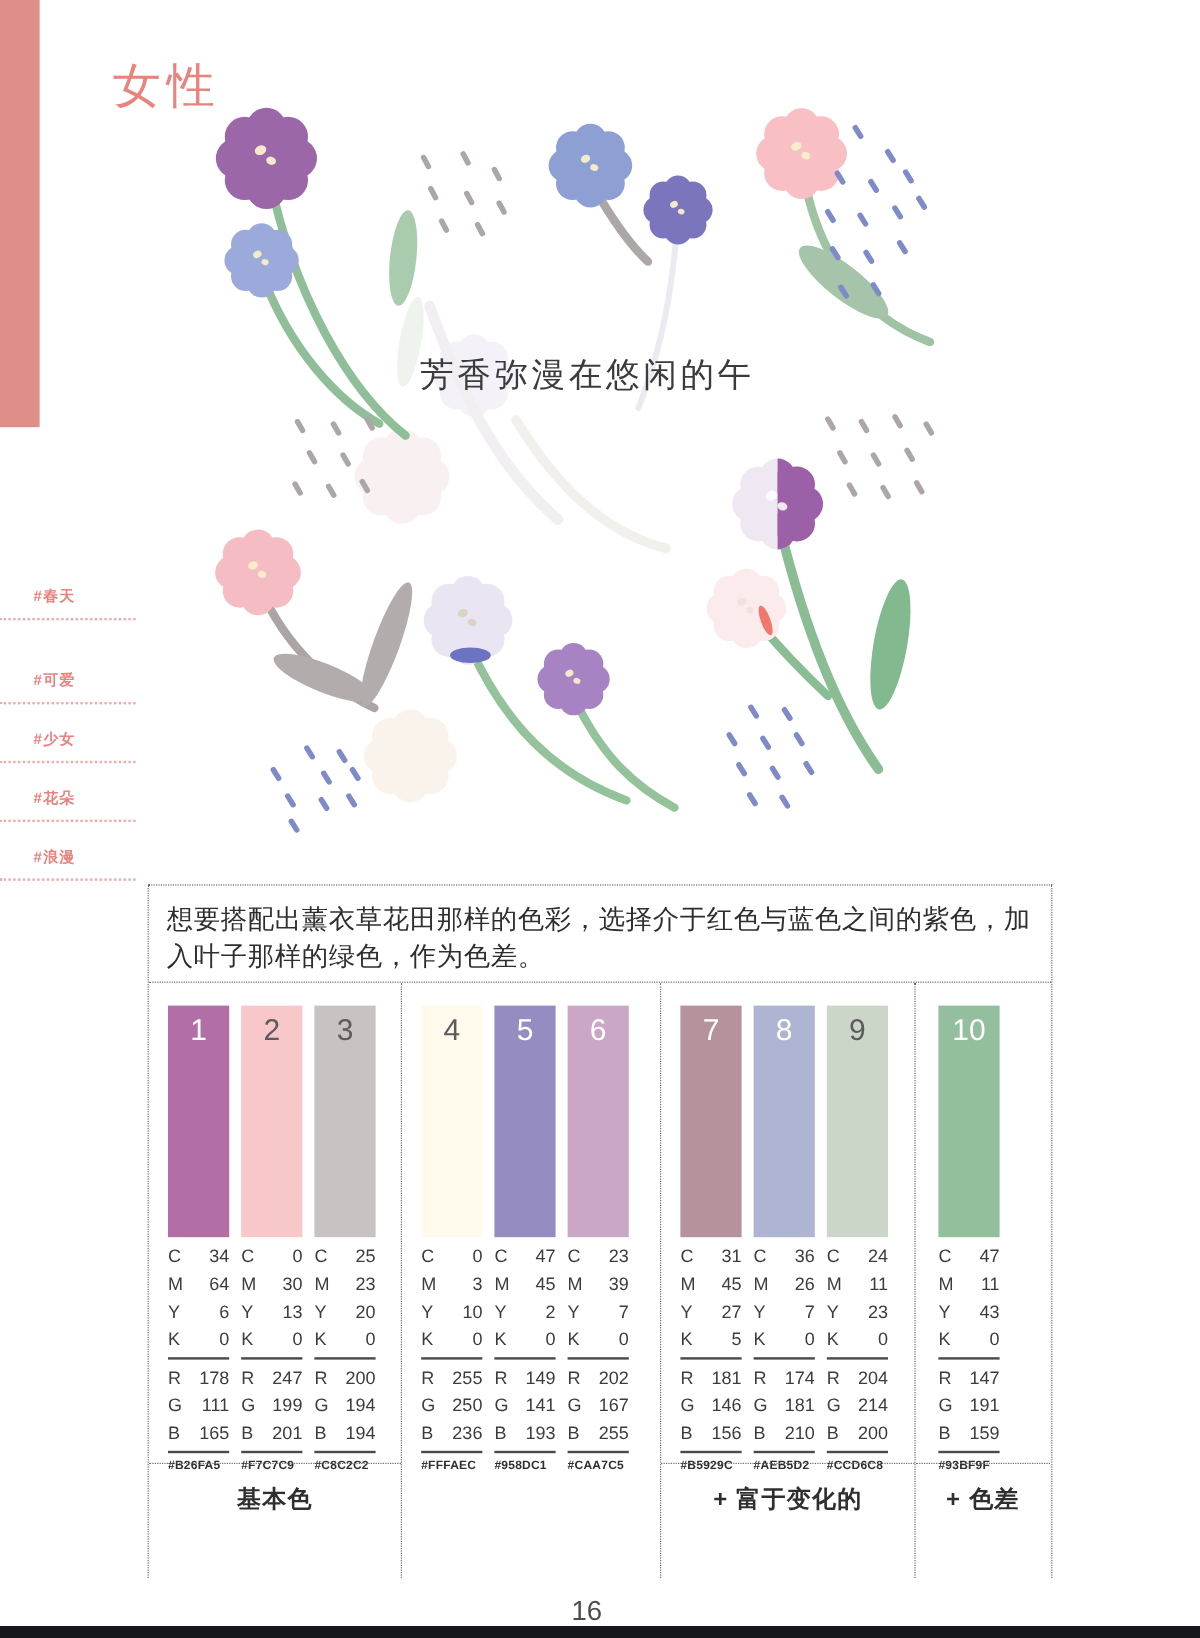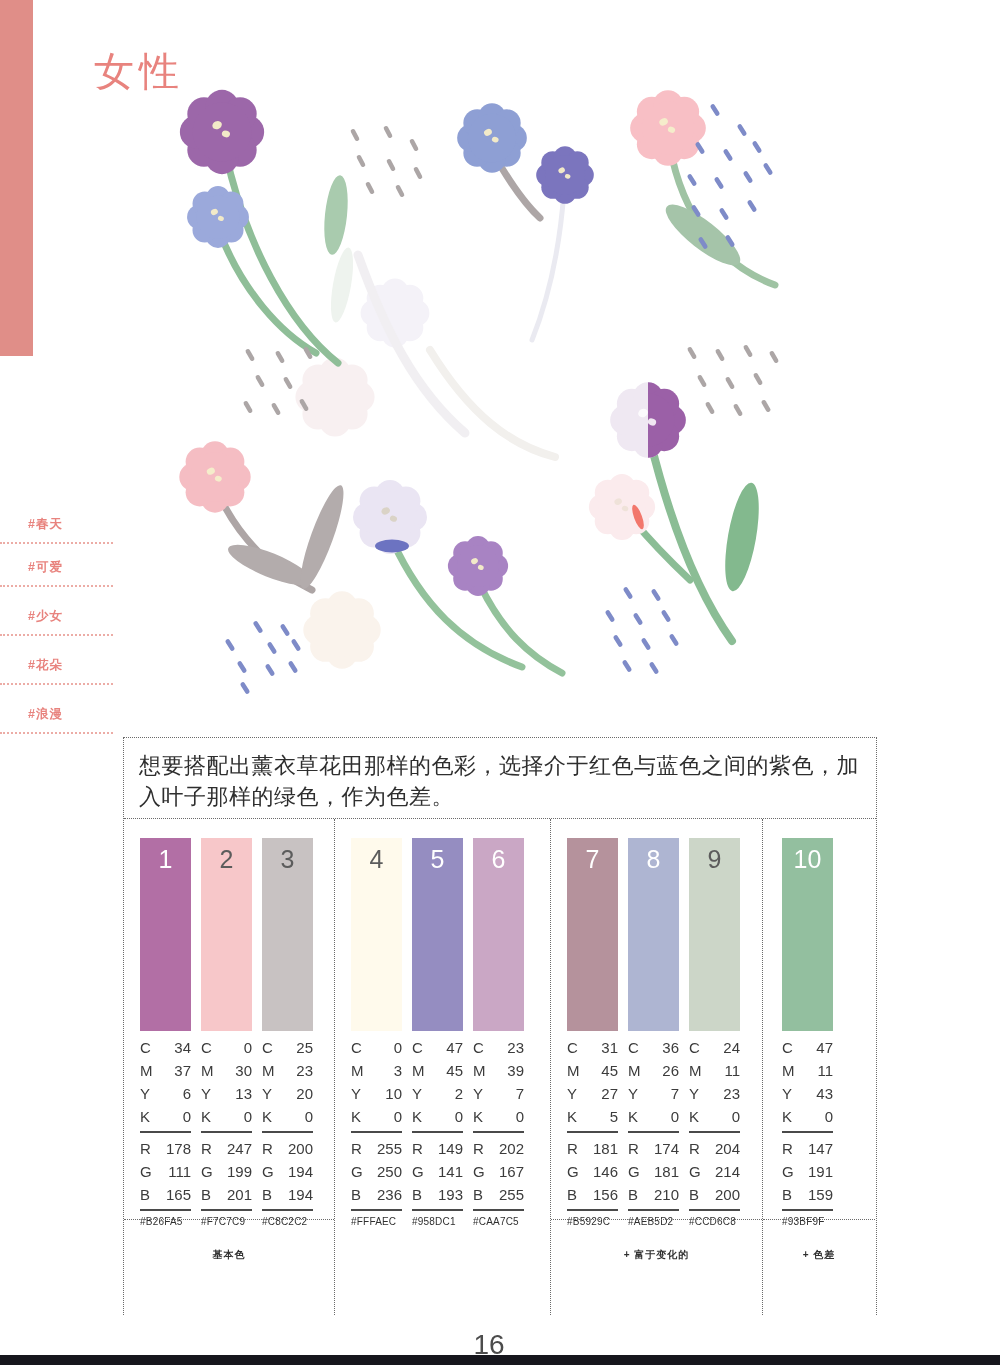--- a/index.html
+++ b/index.html
@@ -11,21 +11,21 @@
   .title{position:absolute;left:94px;top:44px;margin:0;font-family:"Liberation Serif","DejaVu Serif",serif;
          font-size:40px;font-weight:400;color:#E8837E;letter-spacing:5px;}
 
   .art{position:absolute;left:130px;top:85px;width:700px;height:620px;z-index:1;}
 
   .quote{position:absolute;left:350px;top:286px;z-index:2;font-family:"Liberation Serif","DejaVu Serif",serif;
          font-size:28px;color:#3b3b3b;letter-spacing:3px;line-height:55px;white-space:nowrap;}
 
   .tag{position:absolute;left:0;width:113px;box-sizing:border-box;padding:0 0 9px 28px;
        border-bottom:2px dotted #ECACA6;color:#E8837E;font-size:12.5px;font-weight:700;letter-spacing:1px;}
-  .tag0{top:516px}.tag1{top:559px}.tag2{top:608px}.tag3{top:657px}.tag4{top:706px}
+  .tag0{top:489px}.tag1{top:559px}.tag2{top:608px}.tag3{top:657px}.tag4{top:706px}
 
   .palette{position:absolute;left:123px;top:737px;width:754px;height:578px;box-sizing:border-box;
            border-top:1.5px dotted #6b6b6b;border-left:1.5px dotted #6b6b6b;border-right:1.5px dotted #6b6b6b;}
   .desc{height:81px;box-sizing:border-box;margin:0;padding:12px 15px 0;border-bottom:1.5px dotted #6b6b6b;
         font-size:22px;line-height:31px;color:#2e2e2e;letter-spacing:0.5px;}
   .groups{display:flex;height:496px;}
   .group{position:relative;box-sizing:border-box;flex:0 0 auto;}
   .group+.group{border-left:1.5px dotted #6b6b6b;}
   .gw0{width:210px}.gw1{width:216px}.gw2{width:212px}.gw3{width:113px}
 
@@ -33,26 +33,26 @@
   .group.gw3 .swatches,.group.gw3 .values{left:19px;}
   .swatch{width:51px;height:193px;position:relative;}
   .swatch-num{position:absolute;top:7px;left:0;width:100%;text-align:center;font-size:25px;}
   .num-light{color:#ffffff;}
   .num-dark{color:#5c5c5c;}
 
   .values{position:absolute;top:217px;left:16px;display:flex;gap:10px;}
   .vals{width:51px;font-size:15px;color:#3c3c3c;}
   .vrow{display:flex;justify-content:space-between;height:23px;line-height:23px;}
   .vrule{border-top:2px solid #4a4a4a;margin:3px 0 4px;}
-  .hexl{font-size:10px;font-weight:400;color:#2f2f2f;margin-top:5px;letter-spacing:0.2px;}
+  .hexl{font-size:10px;font-weight:700;color:#2f2f2f;margin-top:5px;letter-spacing:0.2px;}
 
   .glabel{position:absolute;top:400px;left:0;width:100%;box-sizing:border-box;border-top:1.5px dotted #6b6b6b;
-          text-align:center;padding-top:28px;font-size:10px;font-weight:700;color:#2f2f2f;letter-spacing:1px;}
-
-  .pagenum{position:absolute;top:1329px;left:0;width:978px;text-align:center;font-size:28px;color:#4c4c4c;}
+          text-align:center;padding-top:16px;font-size:20px;font-weight:700;color:#2f2f2f;letter-spacing:1px;}
+
+  .pagenum{position:absolute;top:1329px;left:0;width:978px;text-align:center;font-size:23px;color:#4c4c4c;}
   .bottom-bar{position:absolute;left:0;top:1355px;width:1000px;height:10px;background:#16161d;}
 </style>
 </head>
 <body>
 
 <div class="canvas">
 
   <div class="left-bar"></div>
 
   <h1 class="title">女性</h1>
@@ -229,20 +229,21 @@
         <rect x="-6.5" y="-2.3" width="13" height="4.6" rx="2.3" fill="#7E8BC8" transform="translate(536 531) rotate(58)"></rect>
         <rect x="-6.5" y="-2.3" width="13" height="4.6" rx="2.3" fill="#7E8BC8" transform="translate(488 556) rotate(58)"></rect>
         <rect x="-6.5" y="-2.3" width="13" height="4.6" rx="2.3" fill="#7E8BC8" transform="translate(516 559) rotate(58)"></rect>
         <rect x="-6.5" y="-2.3" width="13" height="4.6" rx="2.3" fill="#7E8BC8" transform="translate(544 555) rotate(58)"></rect>
         <rect x="-6.5" y="-2.3" width="13" height="4.6" rx="2.3" fill="#7E8BC8" transform="translate(497 581) rotate(58)"></rect>
         <rect x="-6.5" y="-2.3" width="13" height="4.6" rx="2.3" fill="#7E8BC8" transform="translate(524 583) rotate(58)"></rect>
       </g>
   </svg>
 
   <div class="quote">
+    <div>芳香弥漫在悠闲的午</div>
   </div>
 
   <div class="tag tag0"><span>#春天</span></div>
   <div class="tag tag1"><span>#可爱</span></div>
   <div class="tag tag2"><span>#少女</span></div>
   <div class="tag tag3"><span>#花朵</span></div>
   <div class="tag tag4"><span>#浪漫</span></div>
 
   <section class="palette">
     <p class="desc">想要搭配出薰衣草花田那样的色彩，选择介于红色与蓝色之间的紫色，加入叶子那样的绿色，作为色差。</p>
@@ -260,21 +261,21 @@
             </div>
           </div>
         <div class="values">
             <div class="vals">
               <div class="vrow">
                 <span>C</span>
                 <span>34</span>
               </div>
               <div class="vrow">
                 <span>M</span>
-                <span>37</span>
+                <span>64</span>
               </div>
               <div class="vrow">
                 <span>Y</span>
                 <span>6</span>
               </div>
               <div class="vrow">
                 <span>K</span>
                 <span>0</span>
               </div>
               <div class="vrule"></div>

